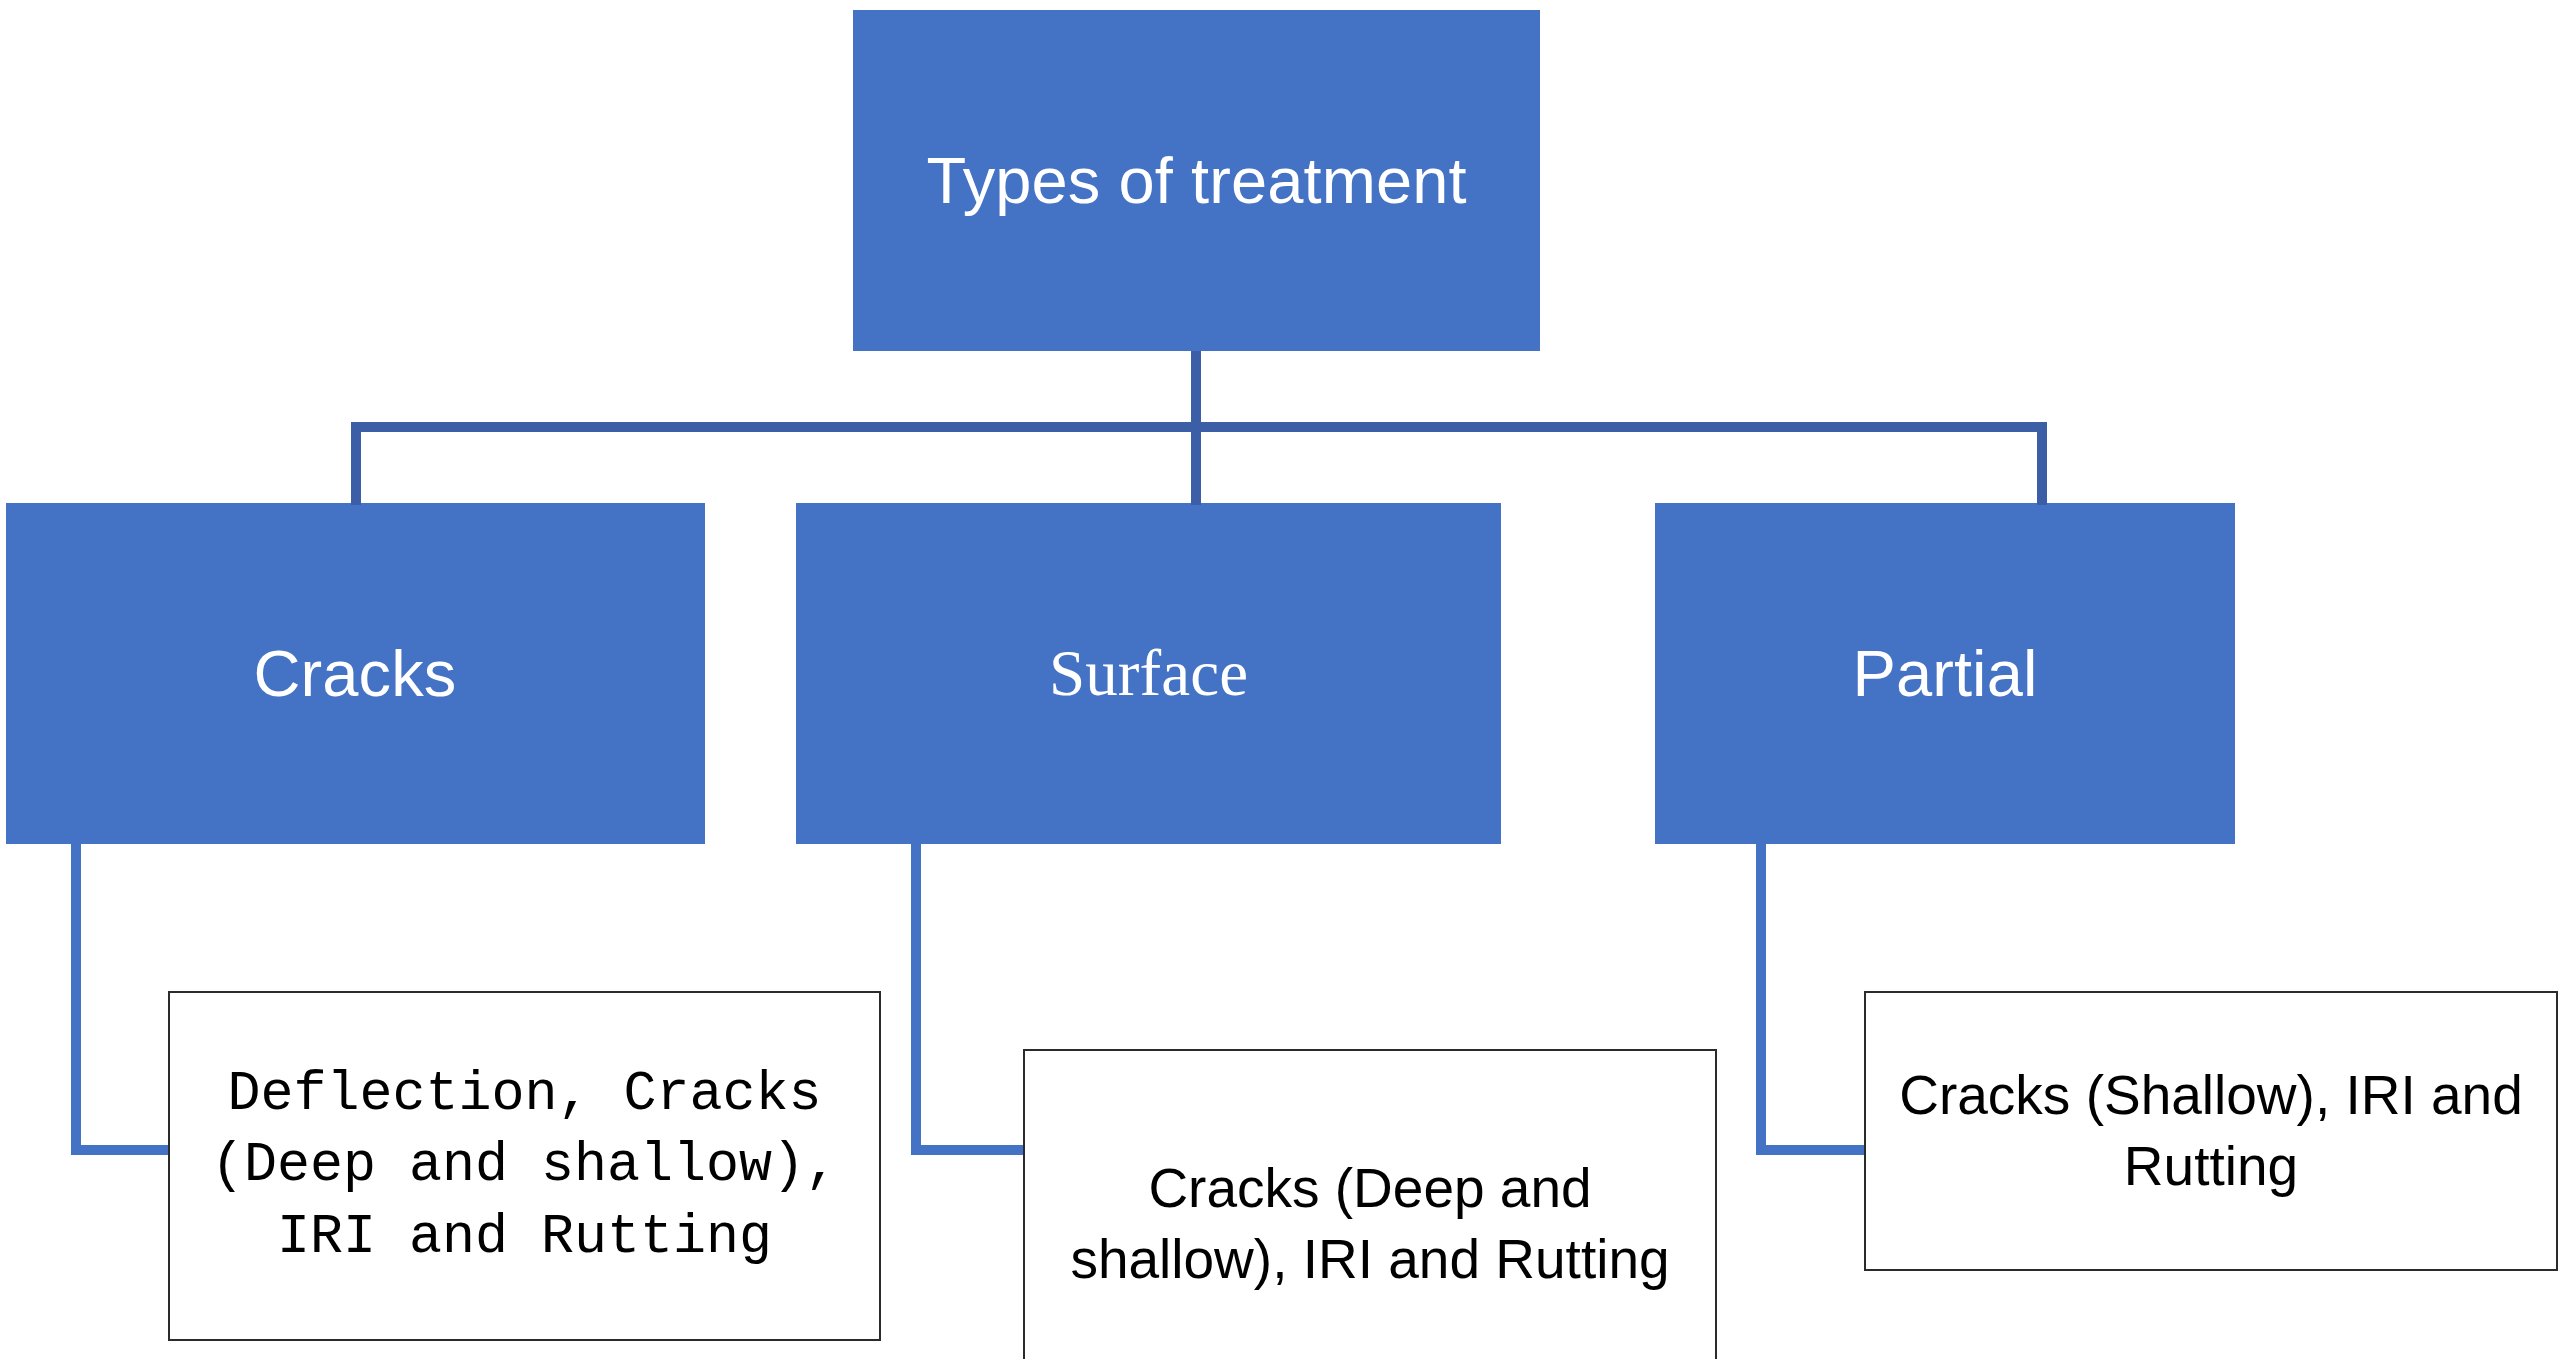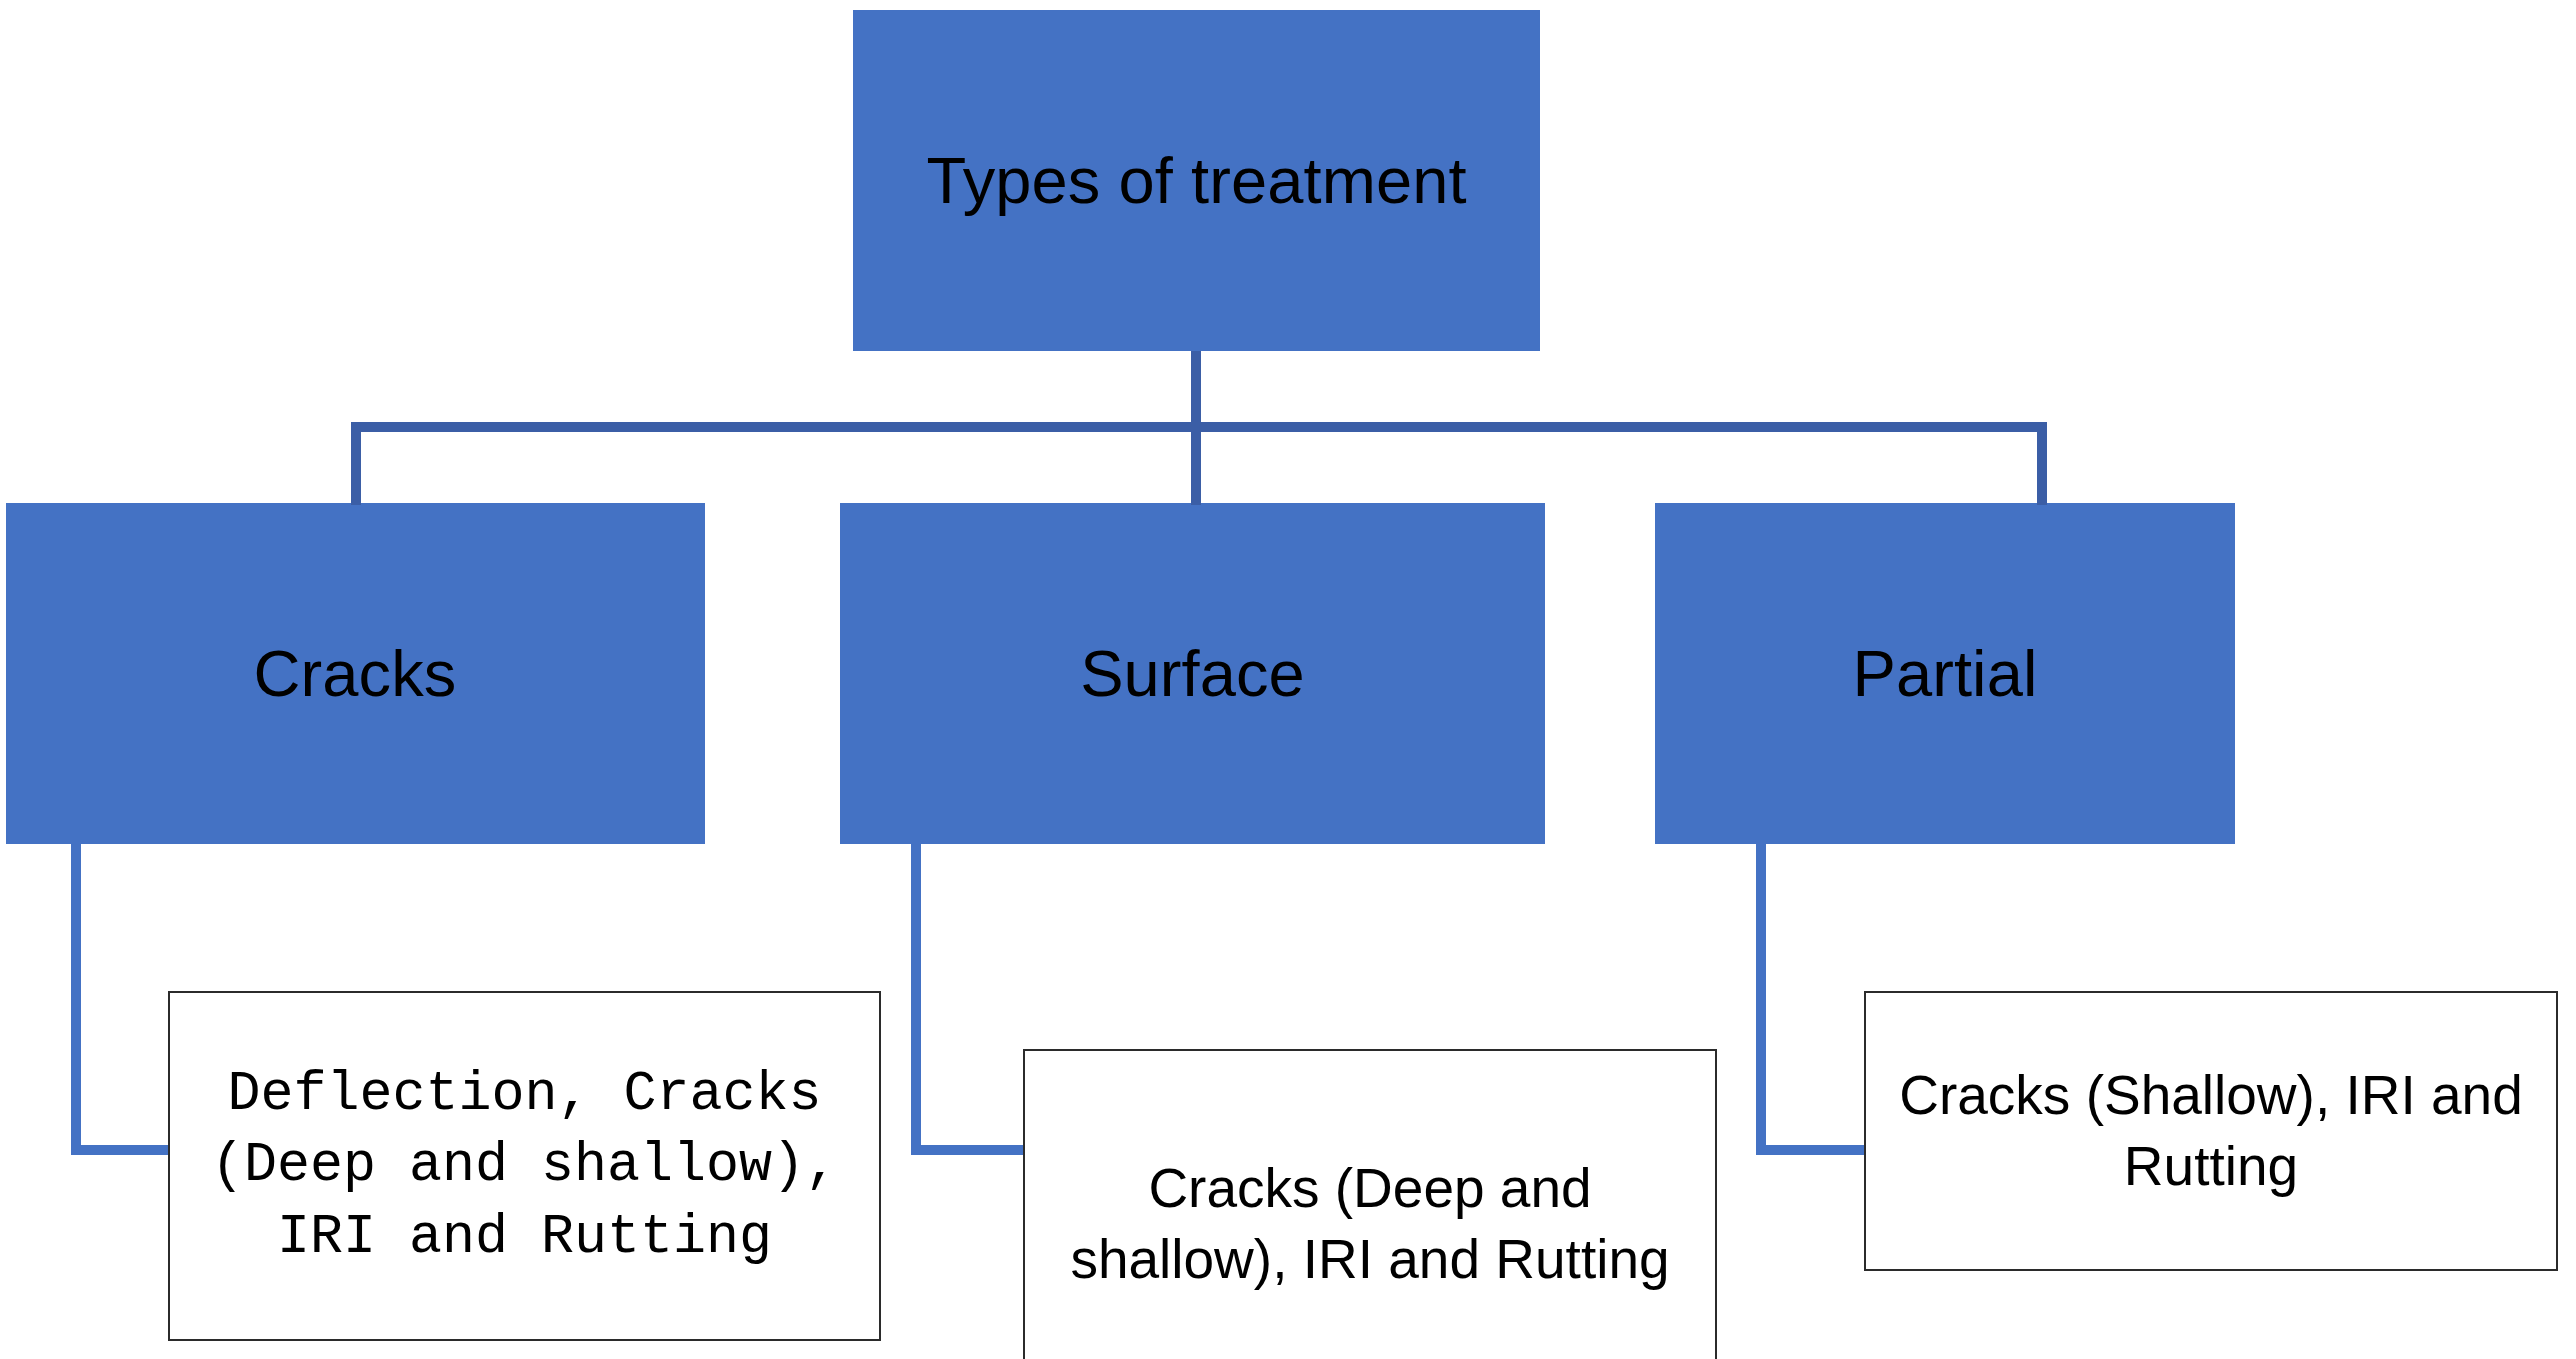--- a/index.html
+++ b/index.html
@@ -17,21 +17,21 @@
     position: relative;
     width: 2576px;
     height: 1360px;
     background: #ffffff;
   }
 
   
   .node-box {
     position: absolute;
     background: #4472C4;
-    color: #000000;
+    color: #ffffff;
     display: flex;
     align-items: center;
     justify-content: center;
     text-align: center;
     font-weight: 400;
     letter-spacing: 0.1px;
     box-sizing: border-box;
     line-height: 1.1;
   }
 
@@ -79,21 +79,21 @@
   <div class="conn-dark" style="left:351px; top:422px; width:10.4px; height:83px;"></div>
 
   <div class="conn-dark" style="left:1191px; top:422px; width:10.4px; height:83px;"></div>
 
   <div class="conn-dark" style="left:2037px; top:422px; width:10.4px; height:83px;"></div>
 
   <div class="node-box" style="left:5.5px; top:503px; width:699px; height:341px; font-size:65px;">
     <span>Cracks</span>
   </div>
 
-  <div class="node-box" style="left:840px; top:503px; width:705px; height:341px; font-size:65px;">
+  <div class="node-box" style="left:796px; top:503px; width:705px; height:341px; font-size:65px;font-family:Liberation Serif, serif;">
     <span>Surface</span>
   </div>
 
   <div class="node-box" style="left:1655px; top:503px; width:580px; height:341px; font-size:65px;">
     <span>Partial</span>
   </div>
 
   <div class="conn" style="left:71px; top:844px; width:10.4px; height:311px;"></div>
   <div class="conn" style="left:71px; top:1145px; width:104px; height:10.4px;"></div>
 

